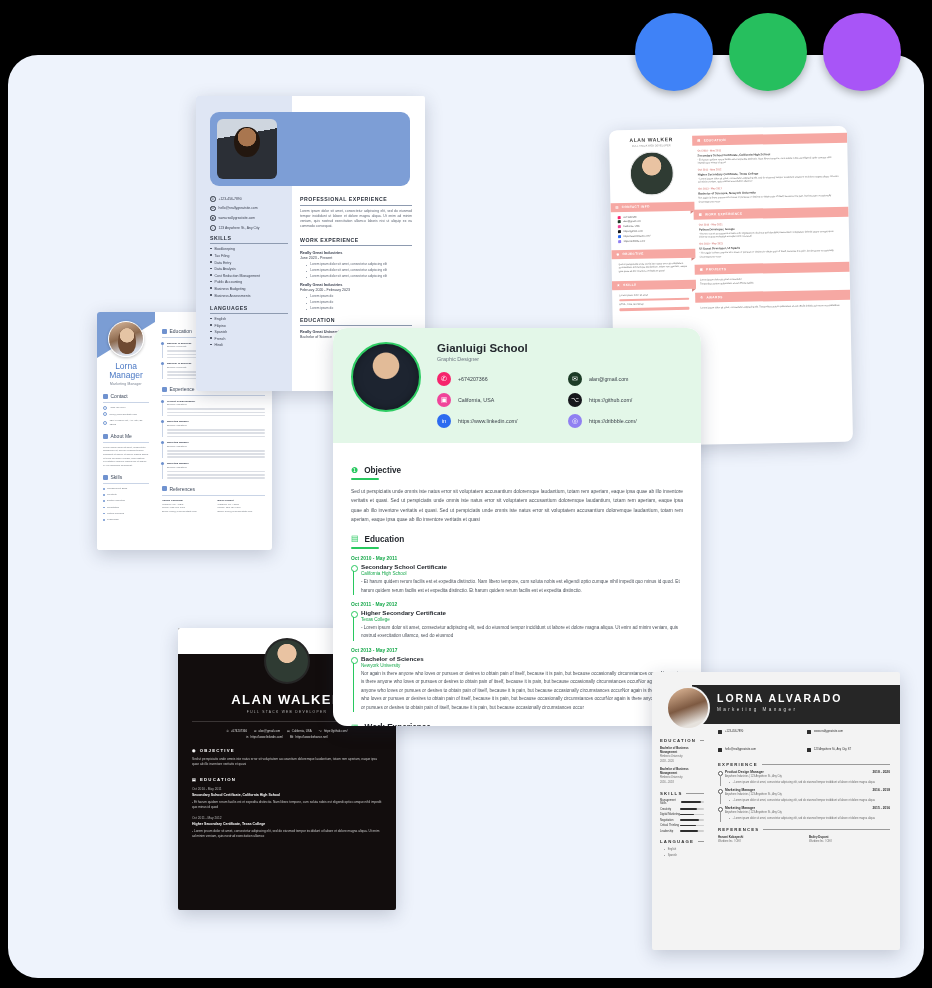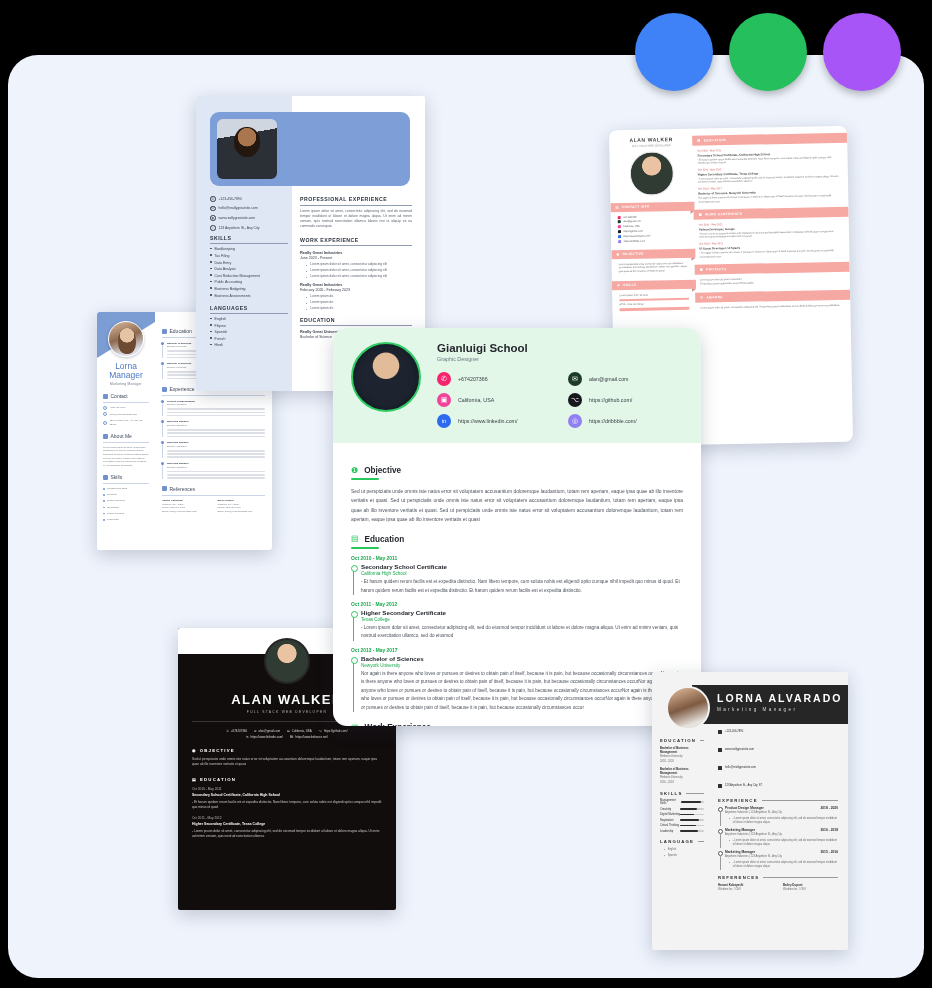--- a/index.html
+++ b/index.html
@@ -208,21 +208,21 @@
   .ad-ci{ display:flex;gap:2px;align-items:center; }
   .ad-sec{ display:flex;gap:3px;align-items:center;margin:9px 0 4px 14px;font-size:4.3px;
            font-weight:700;letter-spacing:1.2px;color:#fff;}
   .ad-sec .ic{ color:#fff;font-size:4px;}
   .ad-p{ margin:0 14px;font-size:3.2px;line-height:1.75;color:#c8c8c8;}
   .ad-date{ margin:5px 14px 0;font-size:3.2px;color:#b9b9b9;}
   .ad-t{ margin:2px 14px 0;font-size:3.5px;color:#fff;font-weight:700;}
 
   
   #card-lorna-right {
-    left: 652px; top: 672px; width: 196px; height: 278px;
+    left: 652px; top: 672px; width: 248px; height: 278px;
     background:#f3f3f3; border-radius:2px; color:#2e2e2e; font-size:3px;
   }
   .lr-avatar{
     position:absolute;left:14px;top:14px;width:44px;height:44px;border-radius:50%;
     background: linear-gradient(160deg,#cfa98a 10%,#7e5a42 48%,#e6e2dd 82%);
     border:2px solid #f3f3f3; z-index:3;
   }
   .lr-head{
     position:absolute; left:40px; top:13px; right:0; height:39px; background:#262626;
     color:#fff; padding:7px 0 0 25px;

